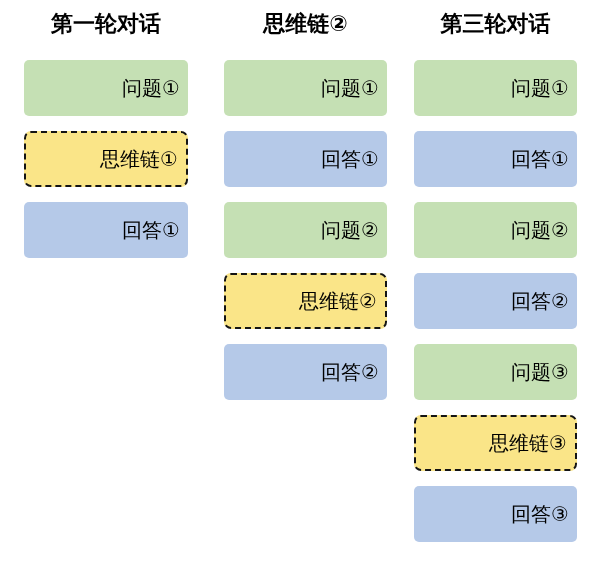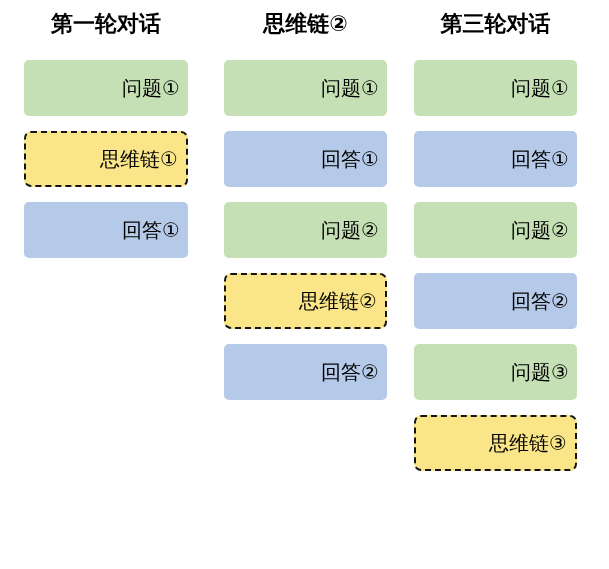--- a/index.html
+++ b/index.html
@@ -119,16 +119,19 @@
           </div>
           <div class="box answer">
             <span>回答②</span>
           </div>
           <div class="box question">
             <span>问题③</span>
           </div>
           <div class="box cot">
             <span>思维链③</span>
           </div>
+          <div class="box answer">
+            <span>回答③</span>
+          </div>
         </div>
       </div>
     </div>
 </div>
 
 </body></html>

